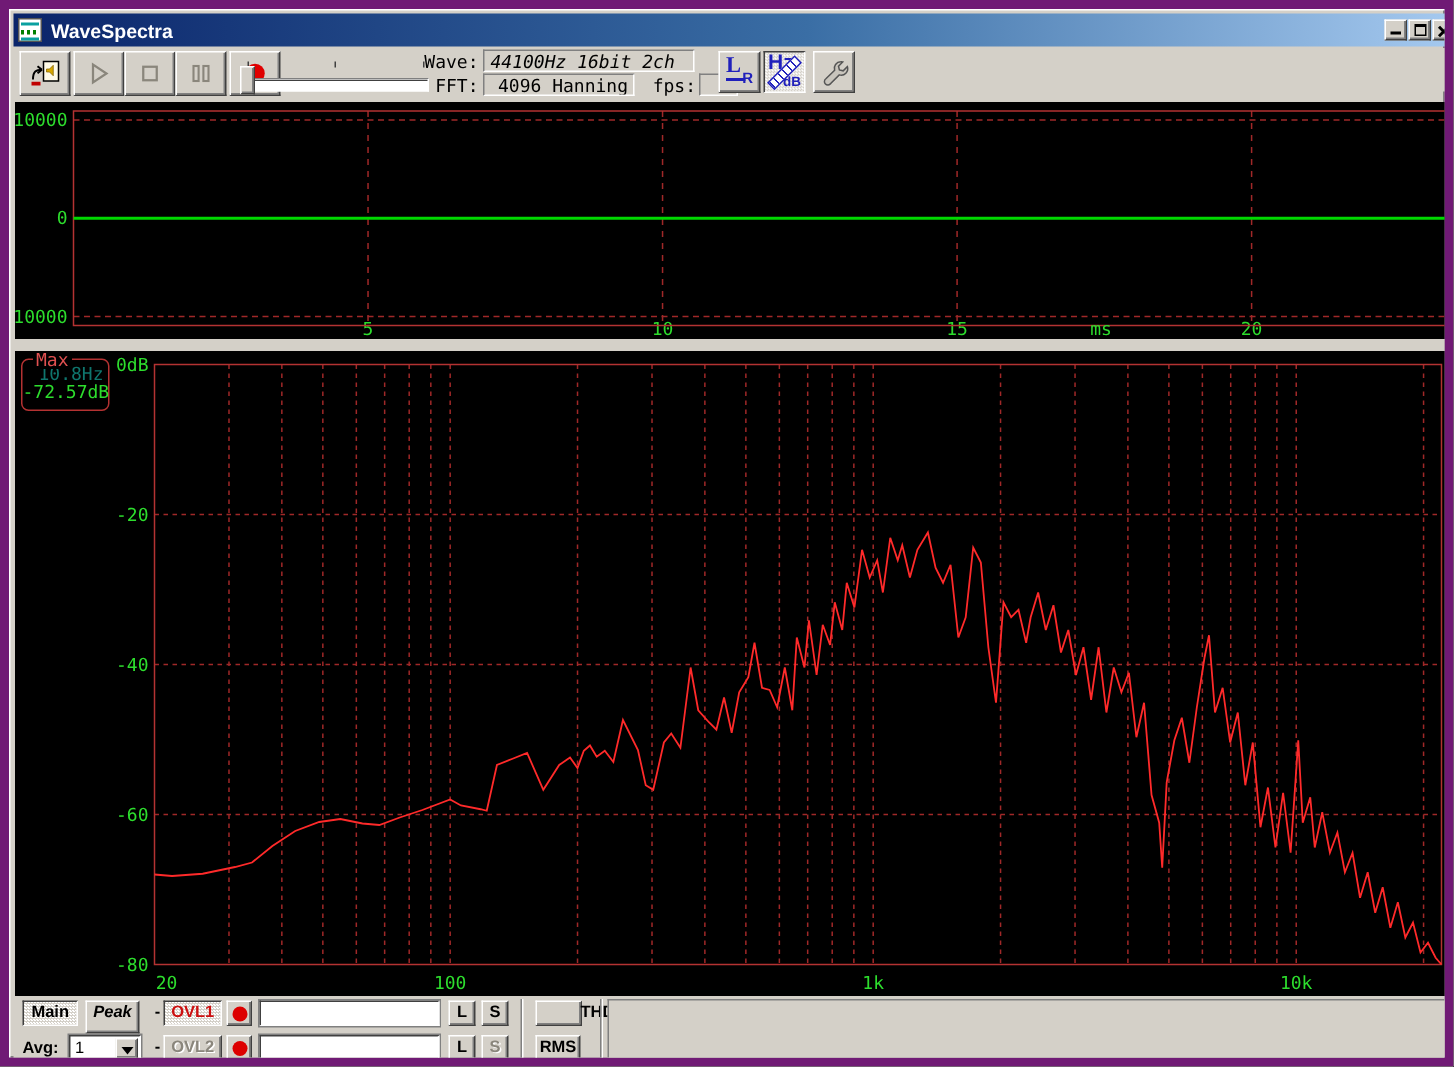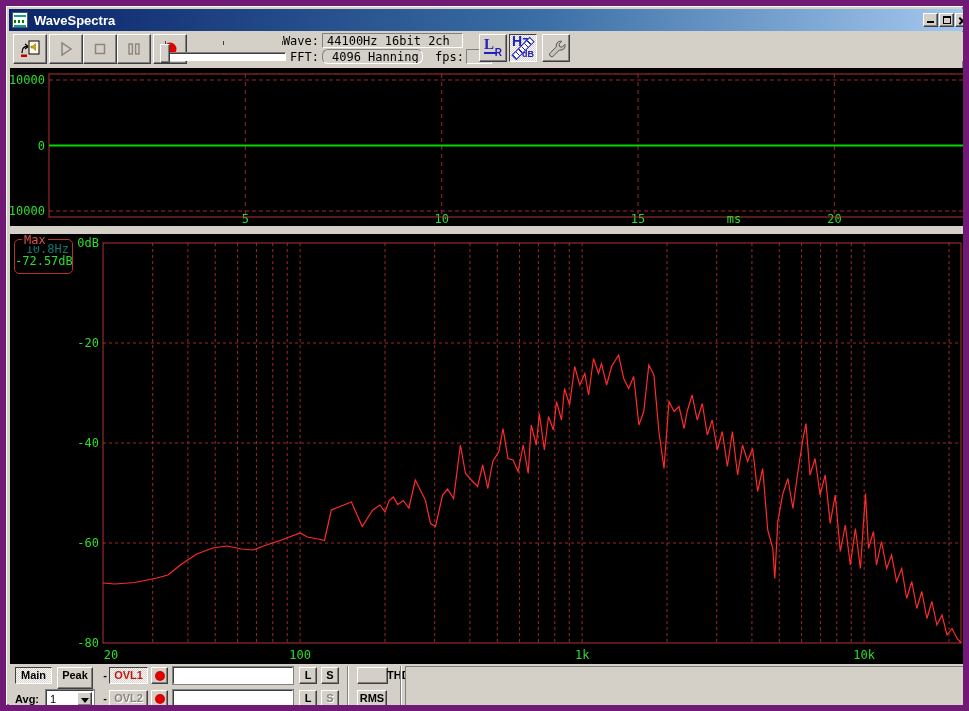--- a/index.html
+++ b/index.html
@@ -47,23 +47,23 @@
     border-top:1px solid #808080;border-left:1px solid #808080;border-bottom:1px solid #fff;border-right:1px solid #fff;
     box-shadow: inset 1px 1px 0 #404040;}
   .slider-thumb{left:151px;top:12px;width:10px;height:19px;background:#d4d0c8;
     border-top:1px solid #fff;border-left:1px solid #fff;border-right:1px solid #404040;border-bottom:1px solid #404040;
     box-shadow: inset -1px -1px 0 #808080;}
   .io-label{color:#000;font-family:"DejaVu Sans Mono",monospace;font-size:12px;line-height:13px;text-align:right;}
   .io-box{background:#d4d0c8;color:#000;font-family:"DejaVu Sans Mono",monospace;font-size:12px;line-height:13px;
     border-top:1px solid #808080;border-left:1px solid #808080;border-bottom:1px solid #fff;border-right:1px solid #fff;
     padding:1px 0 0 4px;white-space:nowrap;overflow:hidden;}
   .lbl-wave{left:248px;top:3px;width:62px;}
-  .box-wave{left:313px;top:1px;width:141px;height:15px;}
+  .box-wave{left:313px;top:1px;width:141px;height:15px;font-style:italic;}
   .lbl-fft{left:248px;top:19px;width:62px;}
-  .box-fft{left:313px;top:17px;width:101px;height:15px;padding-left:9px;border-radius:6px;}
+  .box-fft{left:313px;top:17px;width:101px;height:15px;padding-left:9px;}
   .lbl-fps{left:420px;top:19px;width:35px;}
   .box-fps{left:457px;top:17px;width:26px;height:15px;}
   .tb-sq{width:28px;height:28px;top:2px;}
   .btn-lr{left:470px;} .btn-hzdb{left:500px;} .btn-wrench{left:533px;}
   .lr-l{position:absolute;left:4px;top:2px;color:#2020bb;font-weight:bold;font-size:15px;line-height:15px;font-family:"Liberation Serif",serif;}
   .lr-l-underline{position:absolute;left:4px;top:17px;width:13px;height:2px;background:#2020bb;}
   .lr-r{position:absolute;right:4px;bottom:3px;color:#2020bb;font-weight:bold;font-size:10px;line-height:10px;}
   .hz-txt{position:absolute;left:2px;top:2px;color:#2020bb;font-weight:bold;font-size:14px;line-height:9px;}
   .db-txt{position:absolute;right:2px;bottom:2px;color:#2020bb;font-weight:bold;font-size:9px;line-height:9px;}
   .ruler{position:absolute;left:0px;top:10px;width:26px;height:7px;background:#fff;border:1px solid #2020bb;
@@ -79,21 +79,21 @@
   .max-legend{position:absolute;left:7px;top:-6px;background:#000;padding:0 2px;color:#e05050;font-size:12px;line-height:12px;}
   .max-freq{color:#0f766e;}
   .max-level{color:#2ddd2d;}
   
   .bottom-bar{left:3px;top:658px;width:963px;height:50px;background:#d4d0c8;}
   .bb-btn{font-weight:bold;font-size:11px;color:#000;text-align:center;line-height:15px;}
   .bb-pressed{
     border-top:1px solid #404040;border-left:1px solid #404040;border-right:1px solid #fff;border-bottom:1px solid #fff;
     box-shadow:none;background:repeating-conic-gradient(#ffffff 0 25%,#d4d0c8 0 50%) 0 0/2px 2px;}
   .btn-main{left:6px;top:3px;width:37px;height:17px;}
-  .btn-peak{left:48px;top:3px;width:36px;height:22px;}
+  .btn-peak{left:48px;top:3px;width:36px;height:22px;font-style:italic;}
   .dash1{left:91px;top:4px;width:10px;text-align:center;font-weight:bold;font-size:11px;line-height:15px;}
   .btn-ovl1{left:100px;top:3px;width:39px;height:17px;color:#cc1111;}
   .btn-dot1{left:142px;top:3px;width:17px;height:17px;}
   .dot{position:absolute;left:50%;top:50%;transform:translate(-50%,-50%);width:10px;height:10px;border-radius:50%;background:#dd0000;}
   .bb-input{position:absolute;border:none;outline:none;background:#fff;font-size:11px;padding:0 2px;
     border-top:1px solid #404040;border-left:1px solid #404040;border-bottom:1px solid #fff;border-right:1px solid #fff;
     box-shadow:0 0 0 1px #808080;}
   .input1{left:164px;top:3px;width:120px;height:17px;}
   .btn-l1{left:290px;top:3px;width:18px;height:17px;}
   .btn-s1{left:312px;top:3px;width:18px;height:17px;}

